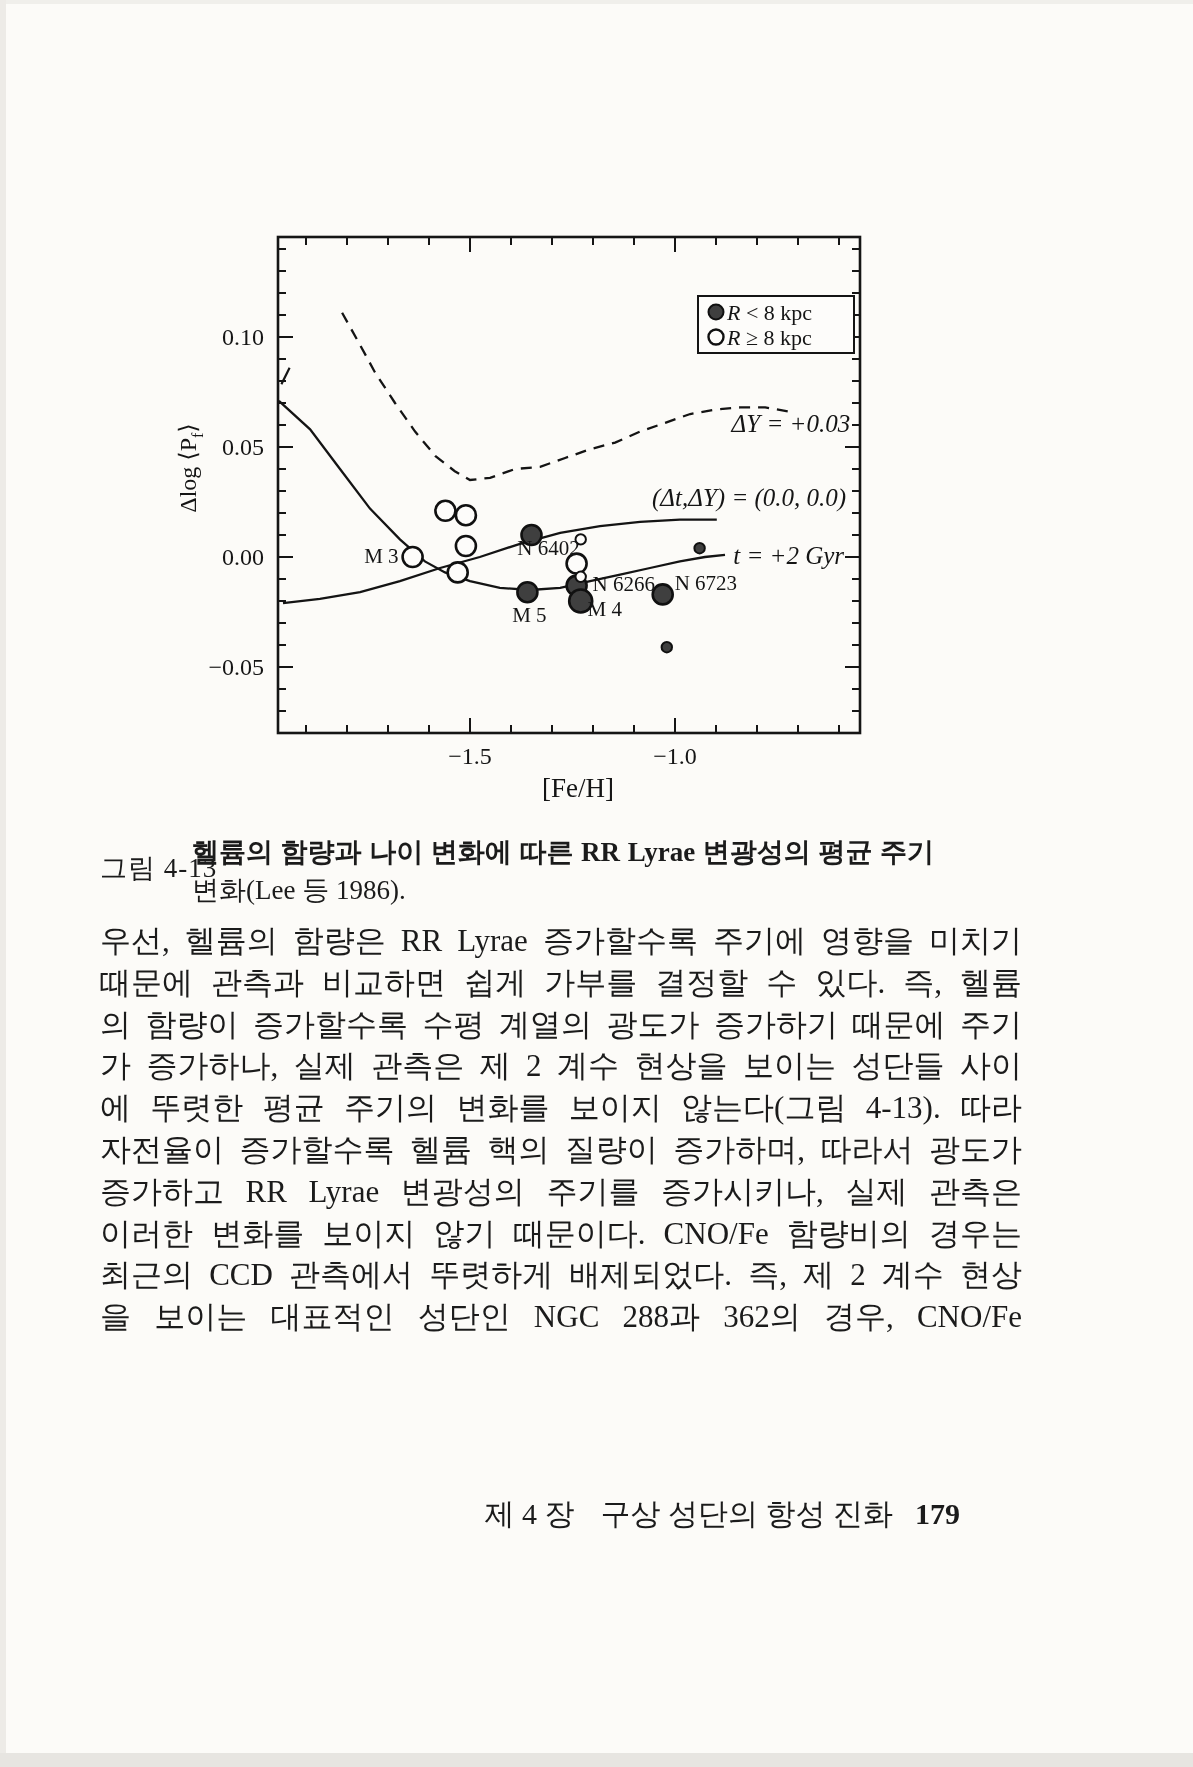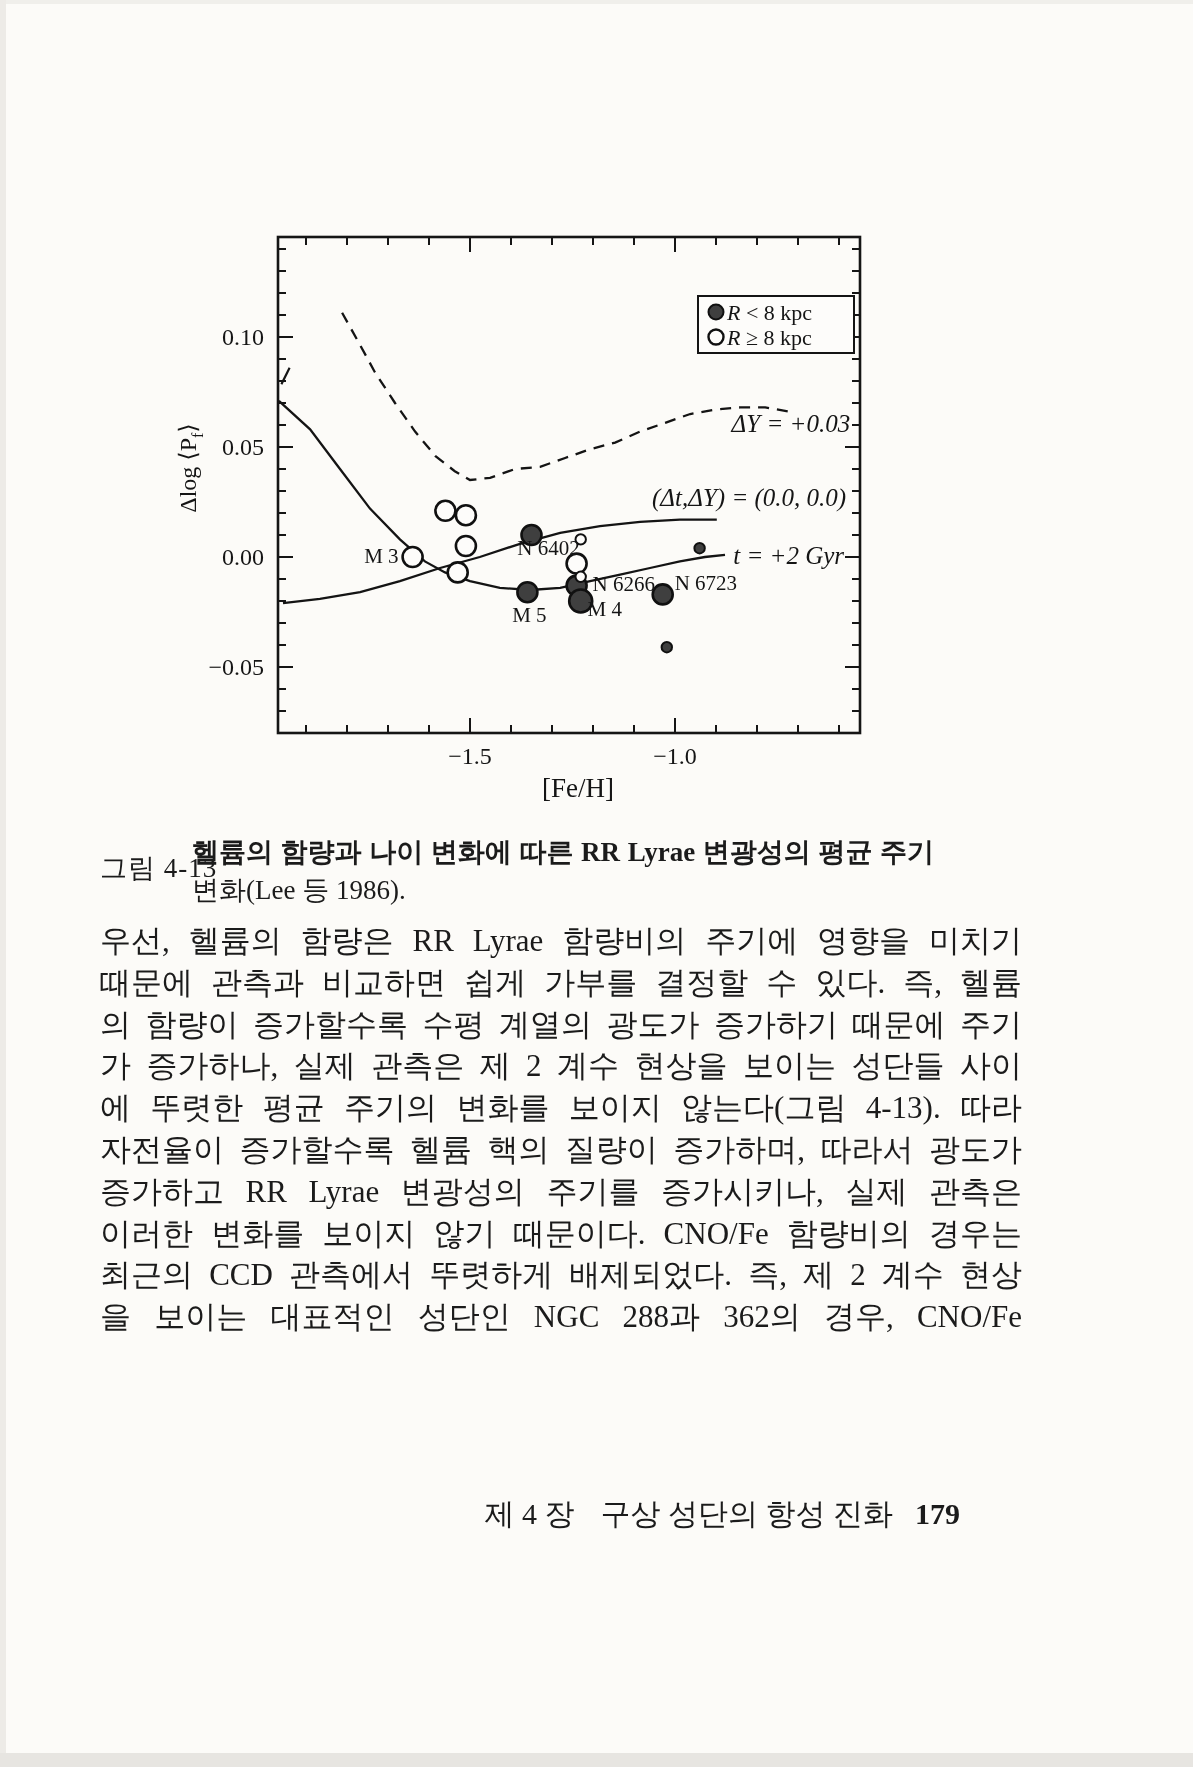--- a/index.html
+++ b/index.html
@@ -179,21 +179,21 @@
 
   <div class="caption">
     <div class="cap-tag">그림 4-13</div>
     <div class="cap-text">
       <div class="cap-line1">헬륨의 함량과 나이 변화에 따른 RR Lyrae 변광성의 평균 주기</div>
       <div class="cap-line2">변화(Lee 등 1986).</div>
     </div>
   </div>
 
   <div class="body-text">
-    <div class="body-line">우선, 헬륨의 함량은 RR Lyrae 함량비의 주기에 영향을 미치기</div>
+    <div class="body-line">우선, 헬륨의 함량은 RR Lyrae 증가할수록 주기에 영향을 미치기</div>
     <div class="body-line">때문에 관측과 비교하면 쉽게 가부를 결정할 수 있다. 즉, 헬륨</div>
     <div class="body-line">의 함량이 증가할수록 수평 계열의 광도가 증가하기 때문에 주기</div>
     <div class="body-line">가 증가하나, 실제 관측은 제 2 계수 현상을 보이는 성단들 사이</div>
     <div class="body-line">에 뚜렷한 평균 주기의 변화를 보이지 않는다(그림 4-13). 따라</div>
     <div class="body-line">자전율이 증가할수록 헬륨 핵의 질량이 증가하며, 따라서 광도가</div>
     <div class="body-line">증가하고 RR Lyrae 변광성의 주기를 증가시키나, 실제 관측은</div>
     <div class="body-line">이러한 변화를 보이지 않기 때문이다. CNO/Fe 함량비의 경우는</div>
     <div class="body-line">최근의 CCD 관측에서 뚜렷하게 배제되었다. 즉, 제 2 계수 현상</div>
     <div class="body-line">을 보이는 대표적인 성단인 NGC 288과 362의 경우, CNO/Fe</div>
   </div>

